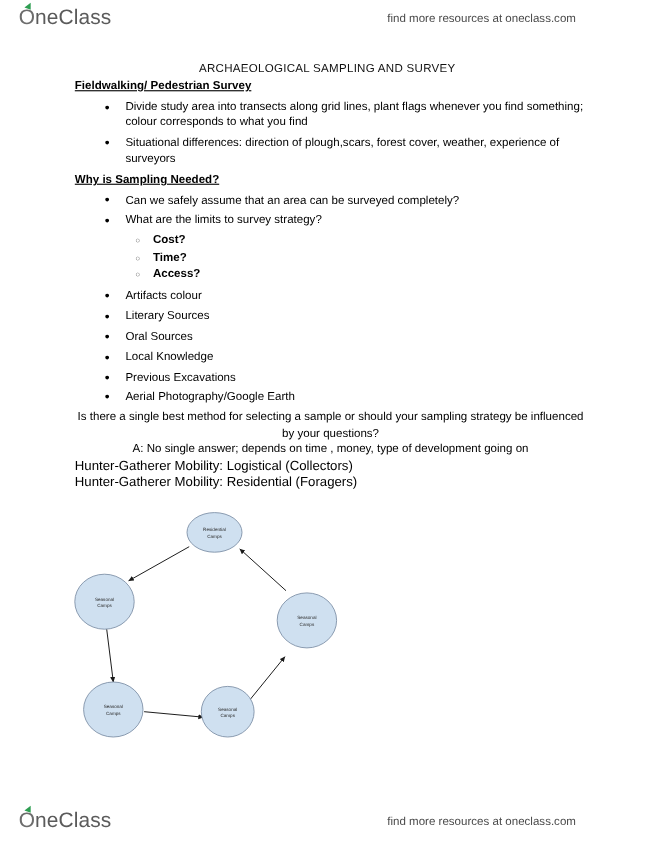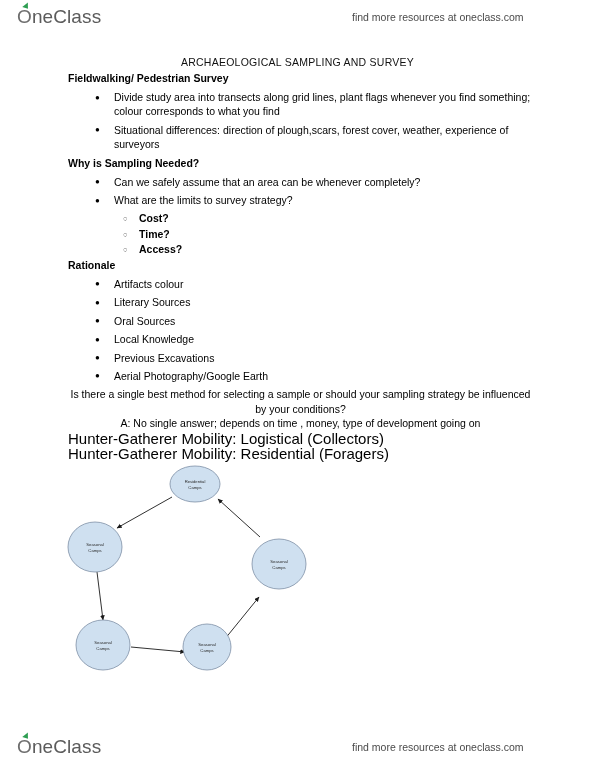--- a/index.html
+++ b/index.html
@@ -77,20 +77,21 @@
     font-size: 10.5px;
     letter-spacing: 0.25px;
     margin: 0 0 3px 0;
     padding-left: 0;
     color: #111;
   }
 
   .section-head {
     font-size: 10.5px;
     font-weight: bold;
+    text-decoration: underline;
     margin: 0;
     padding-left: 68px;
     line-height: 15px;
     color: #000;
   }
 
   ul.lvl1 {
     margin: 0;
     padding: 0 0 0 0;
     list-style: none;
@@ -140,21 +141,21 @@
 
   .para-center {
     font-size: 10.5px;
     line-height: 14.5px;
     text-align: center;
     margin: 0;
     padding: 0 62px 0 68px;
     color: #000;
   }
   .para-left {
-    font-size: 15px;
+    font-size: 12px;
     line-height: 15.5px;
     text-align: left;
     margin: 0;
     padding-left: 68px;
     color: #000;
   }
 
   
   .diagram-wrap {
     position: absolute;
@@ -189,40 +190,39 @@
   <div class="doc-title">ARCHAEOLOGICAL SAMPLING AND SURVEY</div>
 
   <div class="section-head">Fieldwalking/ Pedestrian Survey</div>
   <ul class="lvl1">
     <li>Divide study area into transects along grid lines, plant flags whenever you find something; colour corresponds to what you find</li>
     <li>Situational differences: direction of plough,scars, forest cover, weather, experience of surveyors</li>
   </ul>
 
   <div class="section-head">Why is Sampling Needed?</div>
   <ul class="lvl1">
-    <li>Can we safely assume that an area can be whenever completely?</li>
+    <li>Can we safely assume that an area can be surveyed completely?</li>
     <li>What are the limits to survey strategy?</li>
   </ul>
   <ul class="lvl2">
     <li>Cost?</li>
     <li>Time?</li>
     <li>Access?</li>
   </ul>
 
-  <div class="section-head">Rationale</div>
   <ul class="lvl1">
     <li>Artifacts colour</li>
     <li>Literary Sources</li>
     <li>Oral Sources</li>
     <li>Local Knowledge</li>
     <li>Previous Excavations</li>
     <li>Aerial Photography/Google Earth</li>
   </ul>
 
-  <div class="para-center">Is there a single best method for selecting a sample or should your sampling strategy be influenced by your conditions?</div>
+  <div class="para-center">Is there a single best method for selecting a sample or should your sampling strategy be influenced by your questions?</div>
   <div class="para-center">A: No single answer; depends on time , money, type of development going on</div>
 
   <div class="para-left">Hunter-Gatherer Mobility: Logistical (Collectors)</div>
   <div class="para-left">Hunter-Gatherer Mobility: Residential (Foragers)</div>
 </div>
 
 <div class="diagram-wrap">
   <svg width="290" height="225" viewBox="0 0 290 225">
     <defs>
       <marker id="arrowhead" markerWidth="7" markerHeight="7" refX="5.2" refY="2.6" orient="auto" markerUnits="strokeWidth">

